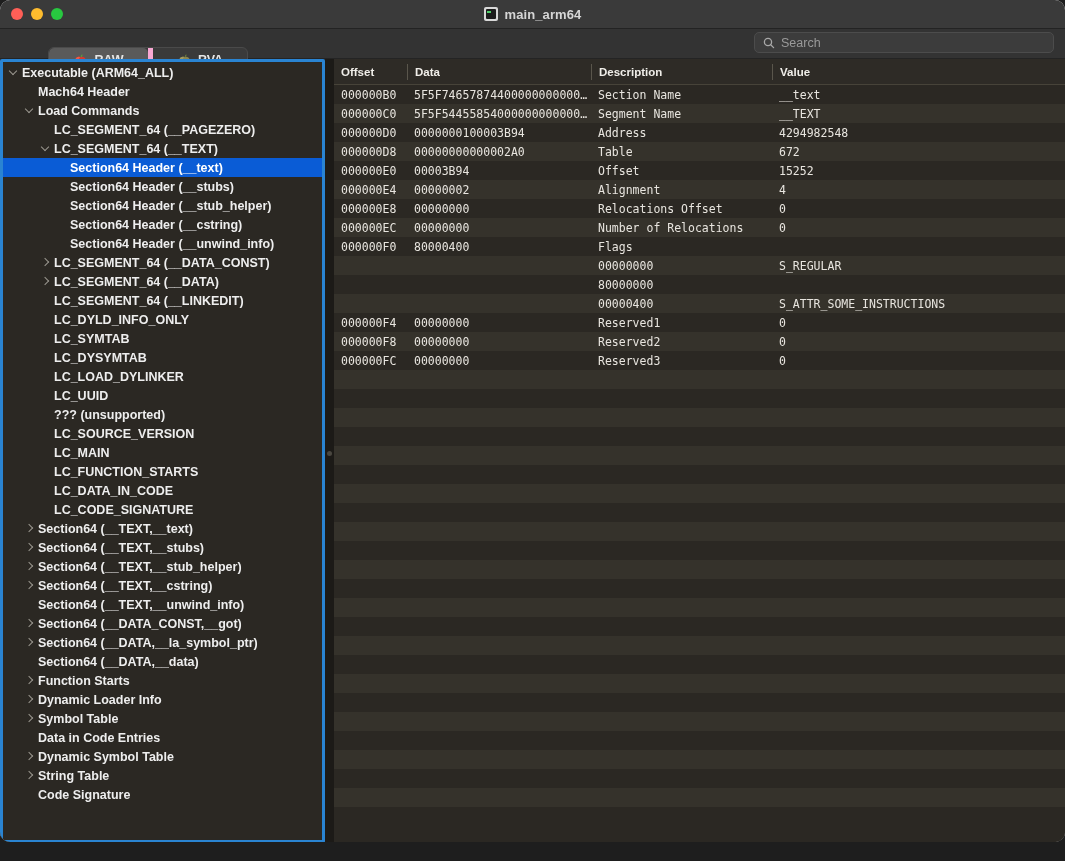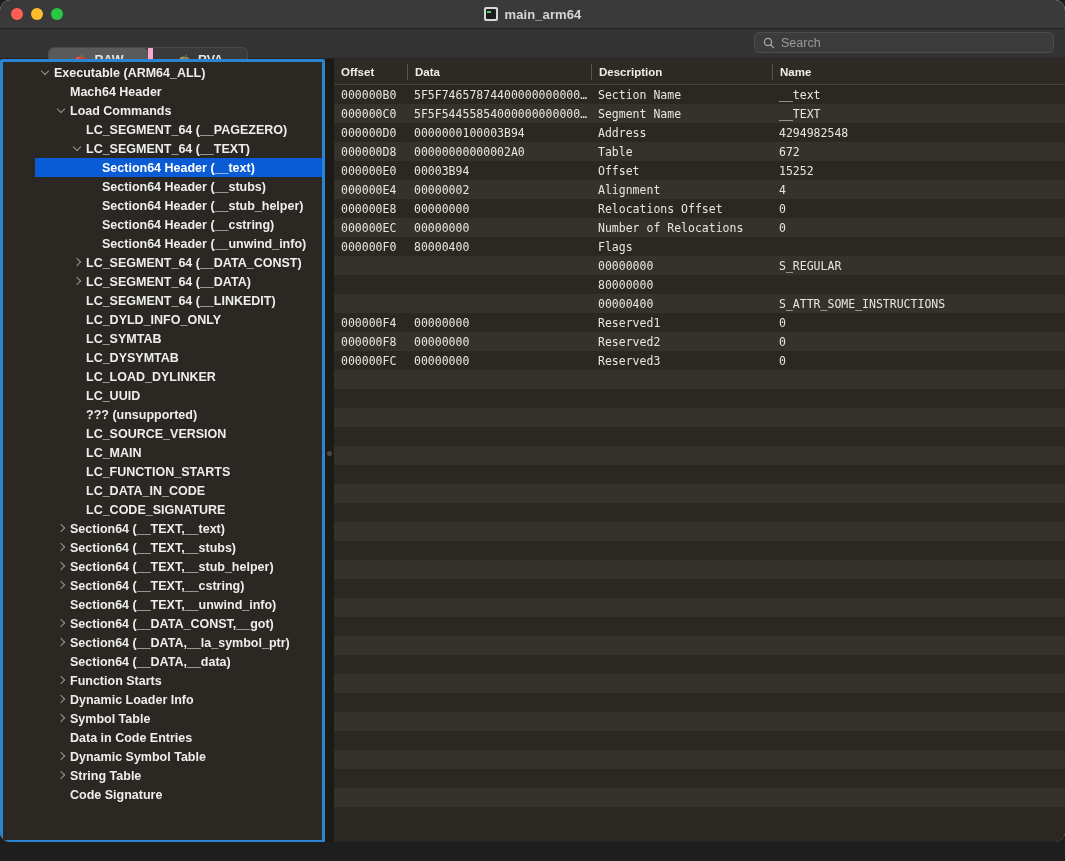--- a/index.html
+++ b/index.html
@@ -166,21 +166,20 @@
   
   .sidebar-wrap {
     position: relative;
     width: 325px;
     height: 784px;
     box-sizing: border-box;
     border: 3px solid #2a84d2;
     border-radius: 2px;
     background: #2b2823;
     overflow: hidden;
-    padding-left: 32px;
   }
   .tree {
     height: 100%;
     overflow: hidden;
     padding-top: 1px;
   }
   .row {
     display: flex;
     align-items: center;
     height: 19px;
@@ -535,21 +534,21 @@
 
     <div class="splitter">
       <span class="splitter-grip"></span>
     </div>
 
     <div class="tablepane">
       <div class="thead">
         <div class="th c-offset">Offset</div>
         <div class="th c-data">Data</div>
         <div class="th c-desc">Description</div>
-        <div class="th c-value">Name</div>
+        <div class="th c-value">Value</div>
       </div>
       <div class="tbody" id="tbody">
           <div class="trow odd">
             <div class="td c-offset">000000B0</div>
             <div class="td c-data">5F5F74657874400000000000…</div>
             <div class="td c-desc">Section Name</div>
             <div class="td c-value">__text</div>
           </div>
           <div class="trow even">
             <div class="td c-offset">000000C0</div>

